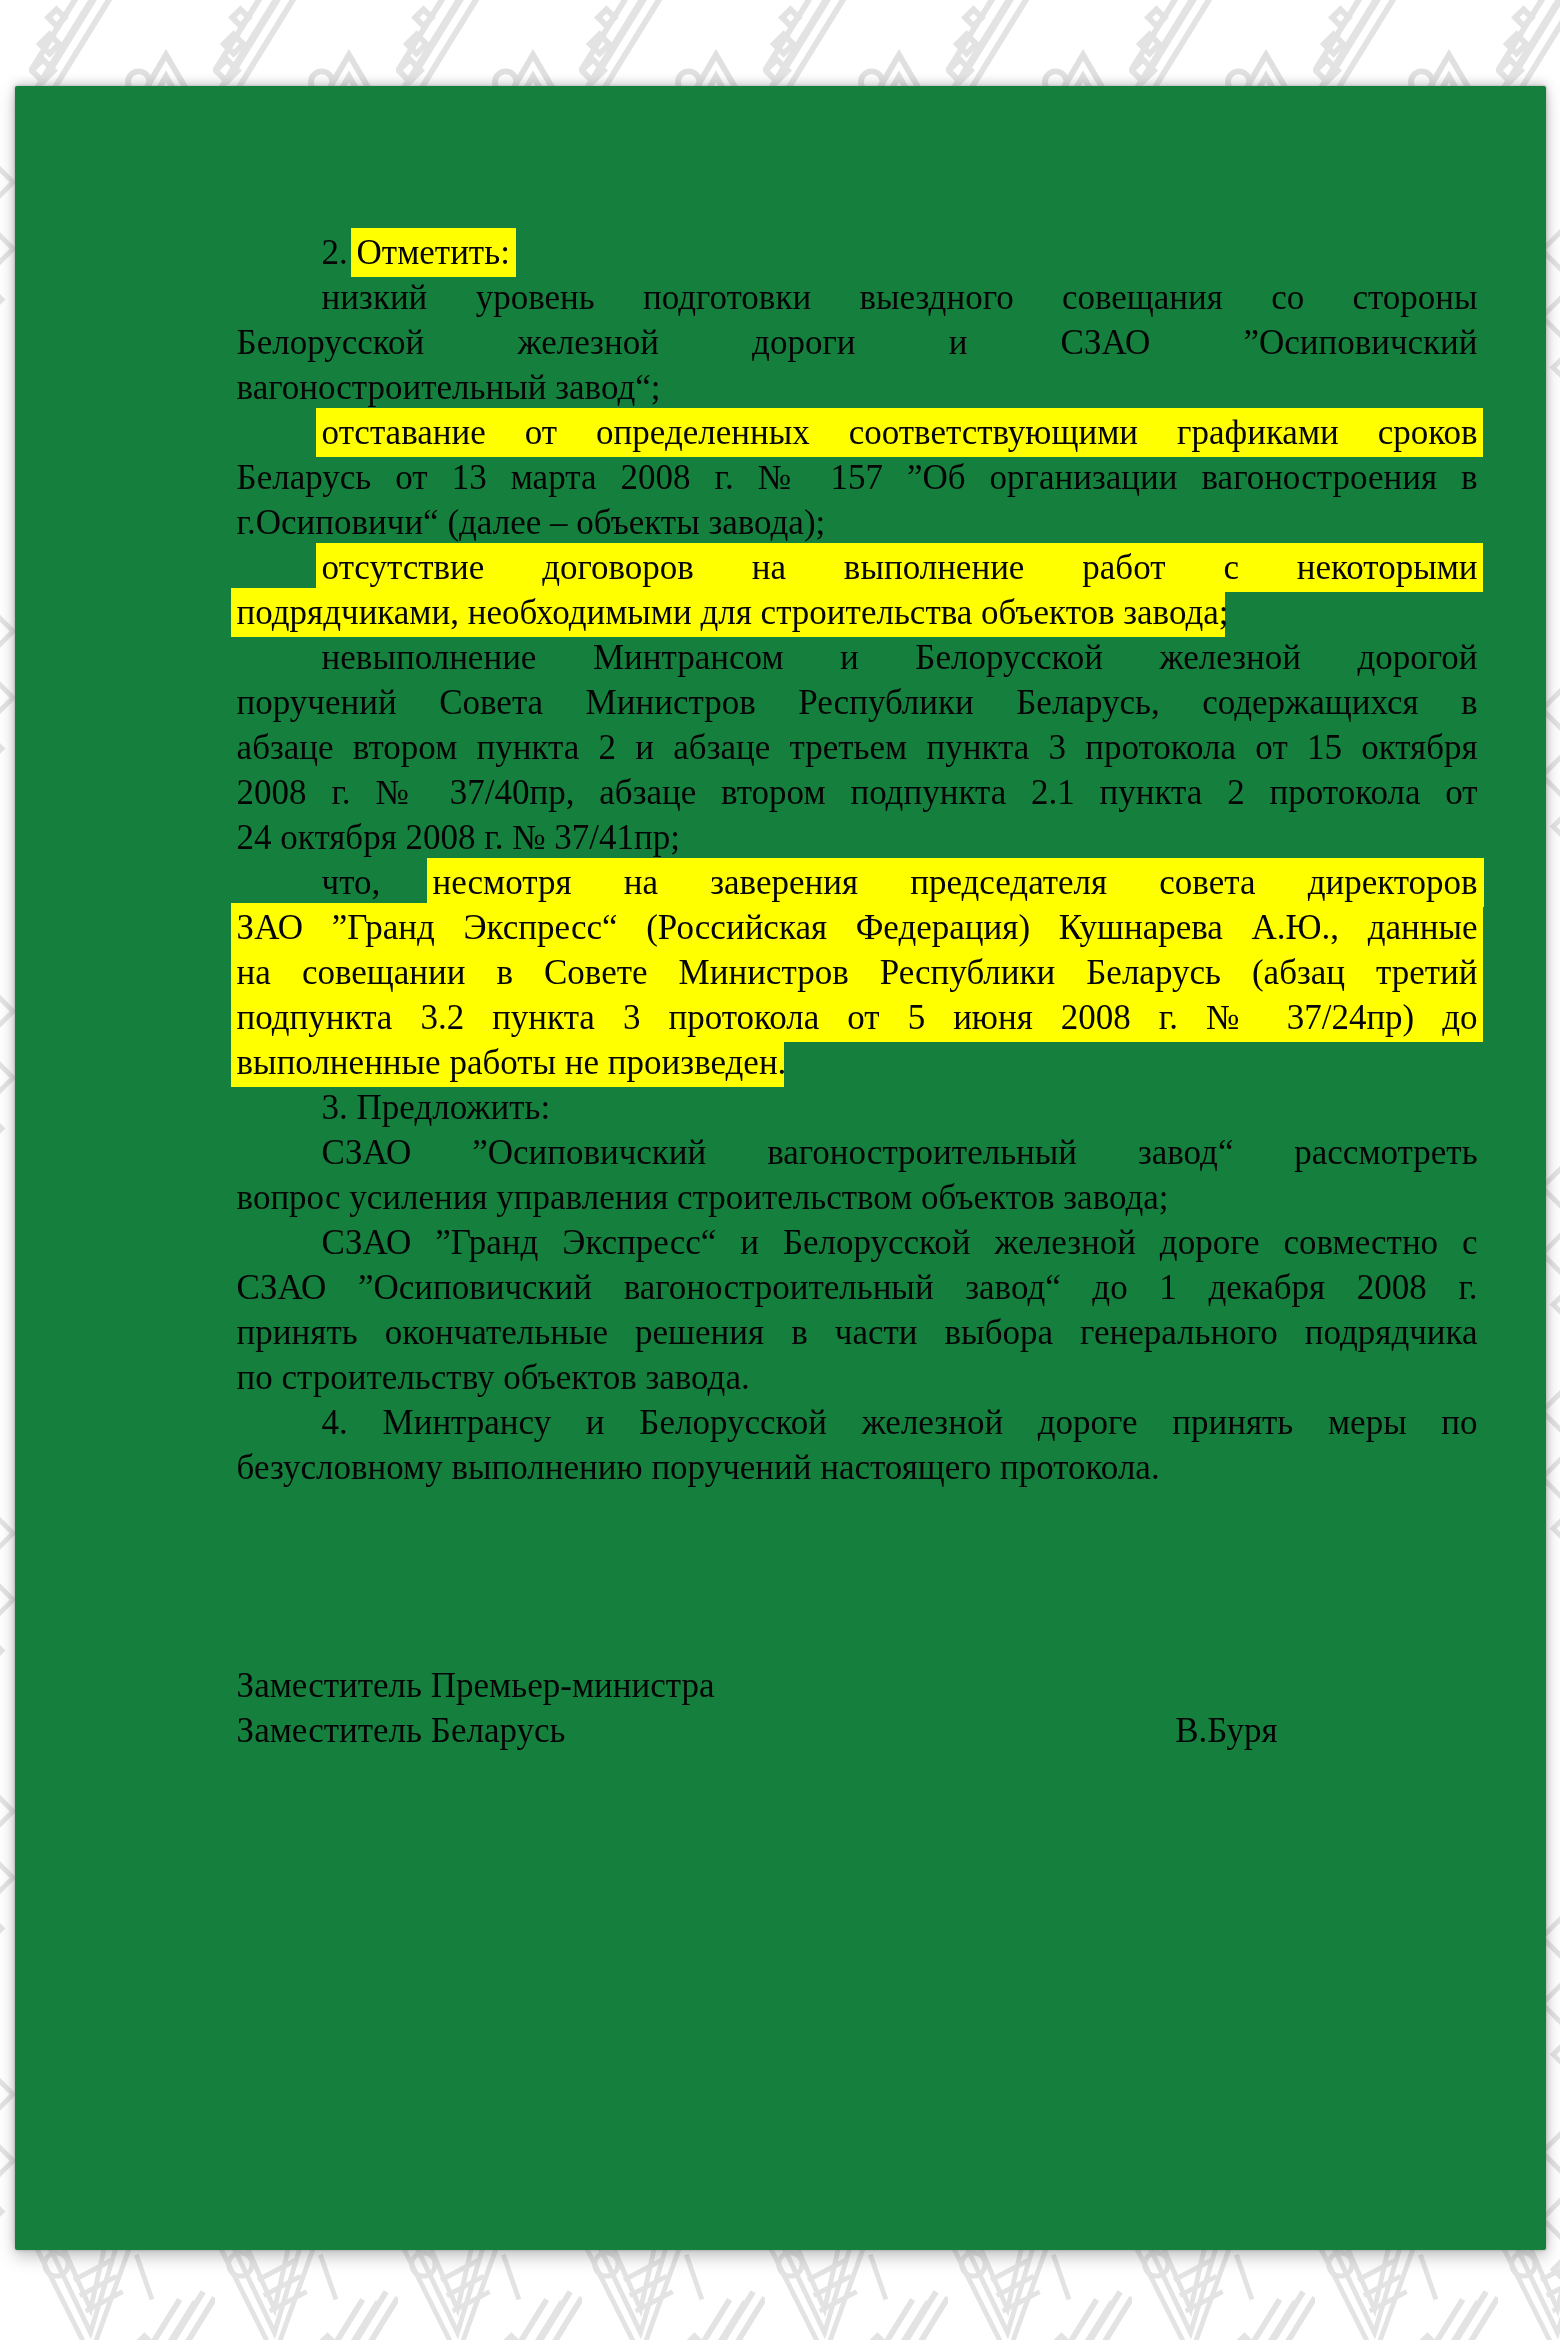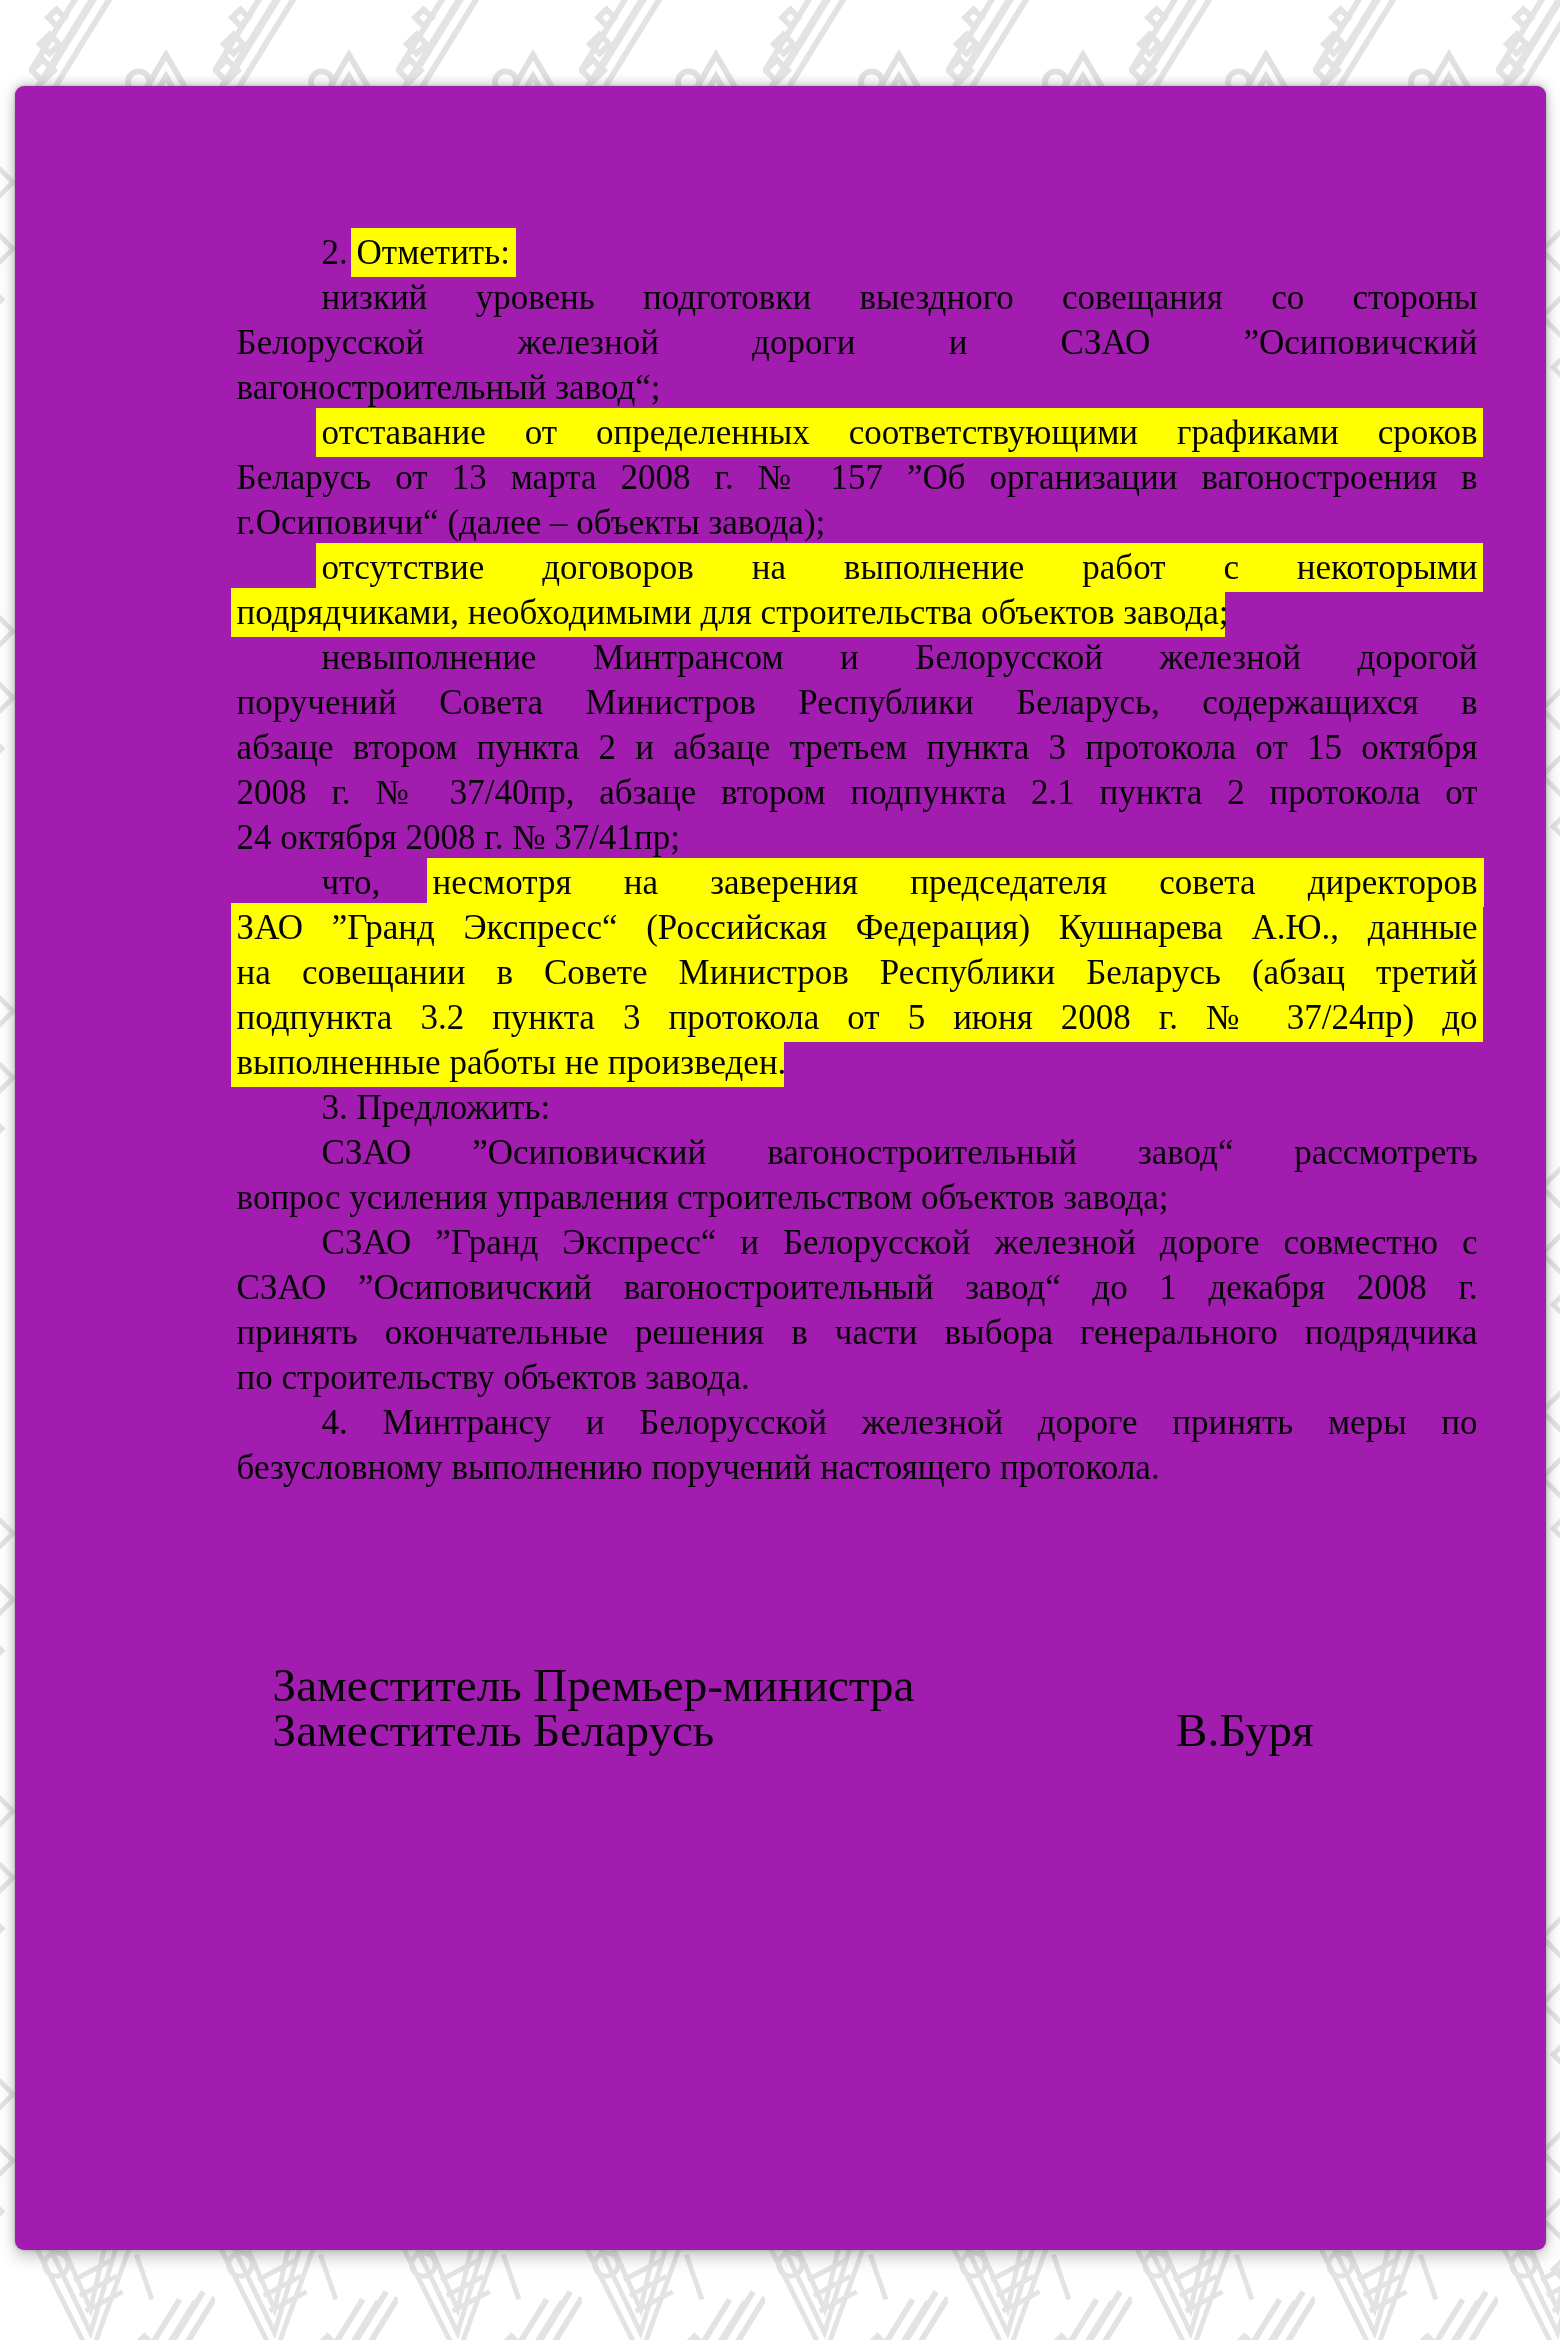--- a/index.html
+++ b/index.html
@@ -9,39 +9,39 @@
     font-family:"Liberation Serif","DejaVu Serif",serif;
     overflow:hidden;
     position:relative;
   }
   
   .pattern-layer{position:absolute;inset:0;z-index:0;}
   .motif{position:absolute;}
   
   .page{
     position:absolute;left:14.6px;top:86px;width:1531px;height:2164px;
-    background:#a21caf;
-    border-radius:9px;
+    background:#15803d;
+    border-radius:2px;
     box-shadow:0 0 2.9px rgba(130,130,130,.55), 0 6.8px 15.6px rgba(90,90,90,.35), 0 -3.9px 9.8px rgba(120,120,120,.22);
     z-index:1;
   }
   .textblock{
     position:absolute;left:222px;top:144px;width:1241px;
     font-size:35px;color:#050505;
   }
   .line{height:45px;line-height:45px;}
   .ind{padding-left:85px;}
   .just{text-align:justify;text-align-last:justify;}
   .hl{
     background:var(--hl,#ffff00);
     padding:4.9px 5.9px;margin:0 -5.9px;
   }
   .sigblock{
     position:absolute;left:222px;top:1577px;width:1241px;
-    font-size:47px;color:#050505;margin-left:36px;
+    font-size:35px;color:#050505;
   }
   .sigrow{height:45px;line-height:45px;display:flex;justify-content:space-between;}
   .sig-name{margin-right:200px;}
 </style>
 </head>
 <body>
 
 <div class="pattern-layer" id="pattern-layer">
 
 <svg class="motif" width="98" height="137" viewBox="0 0 100 140" style="display: block; left: 29px; top: -47px;">

